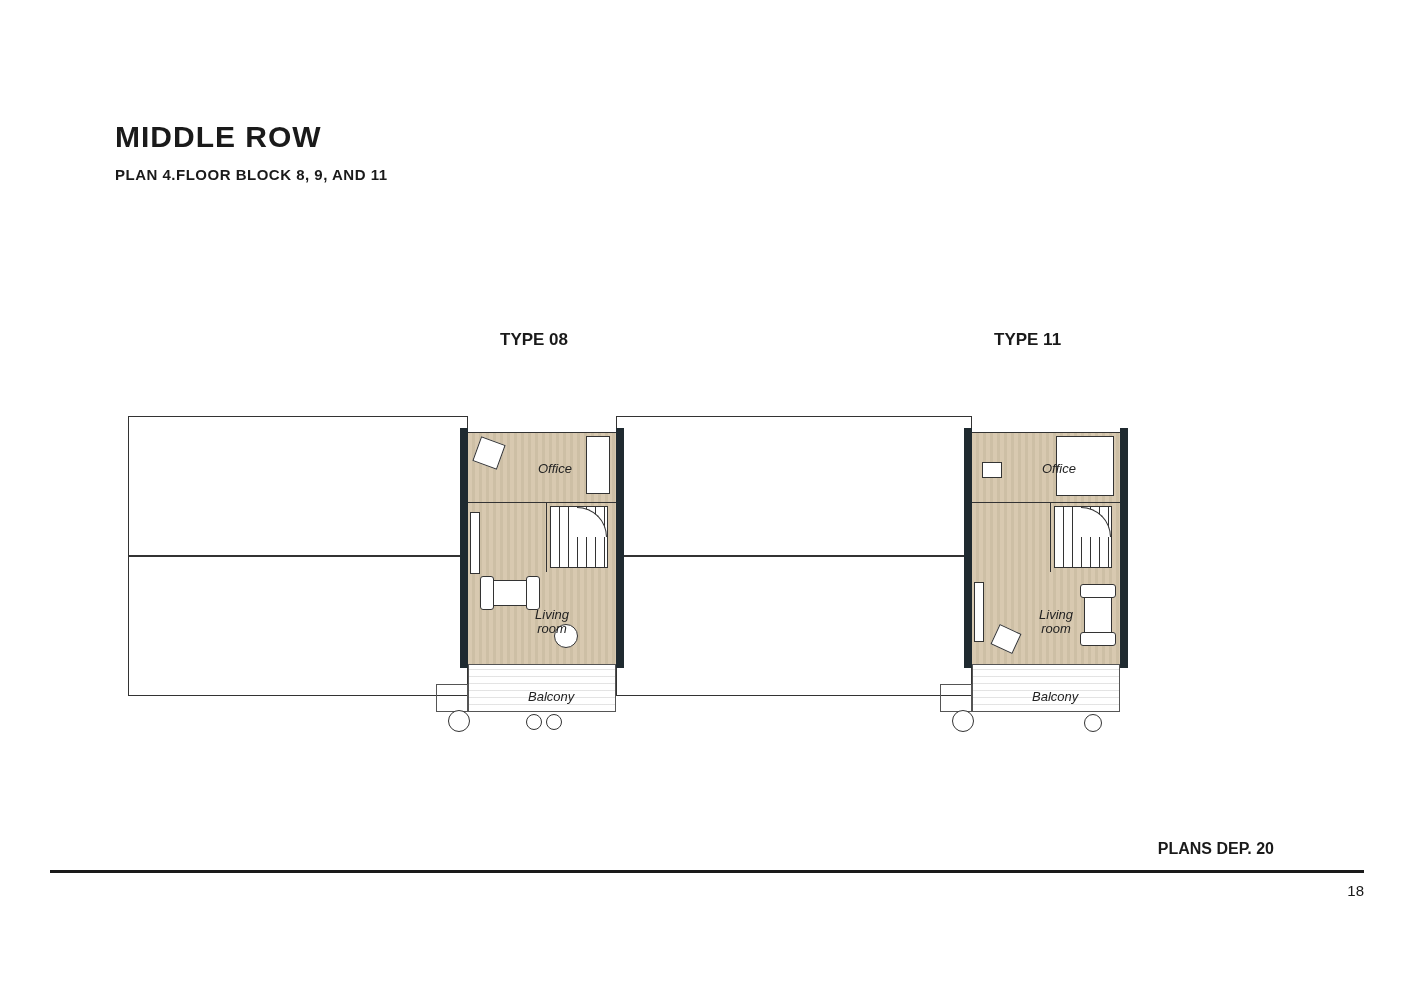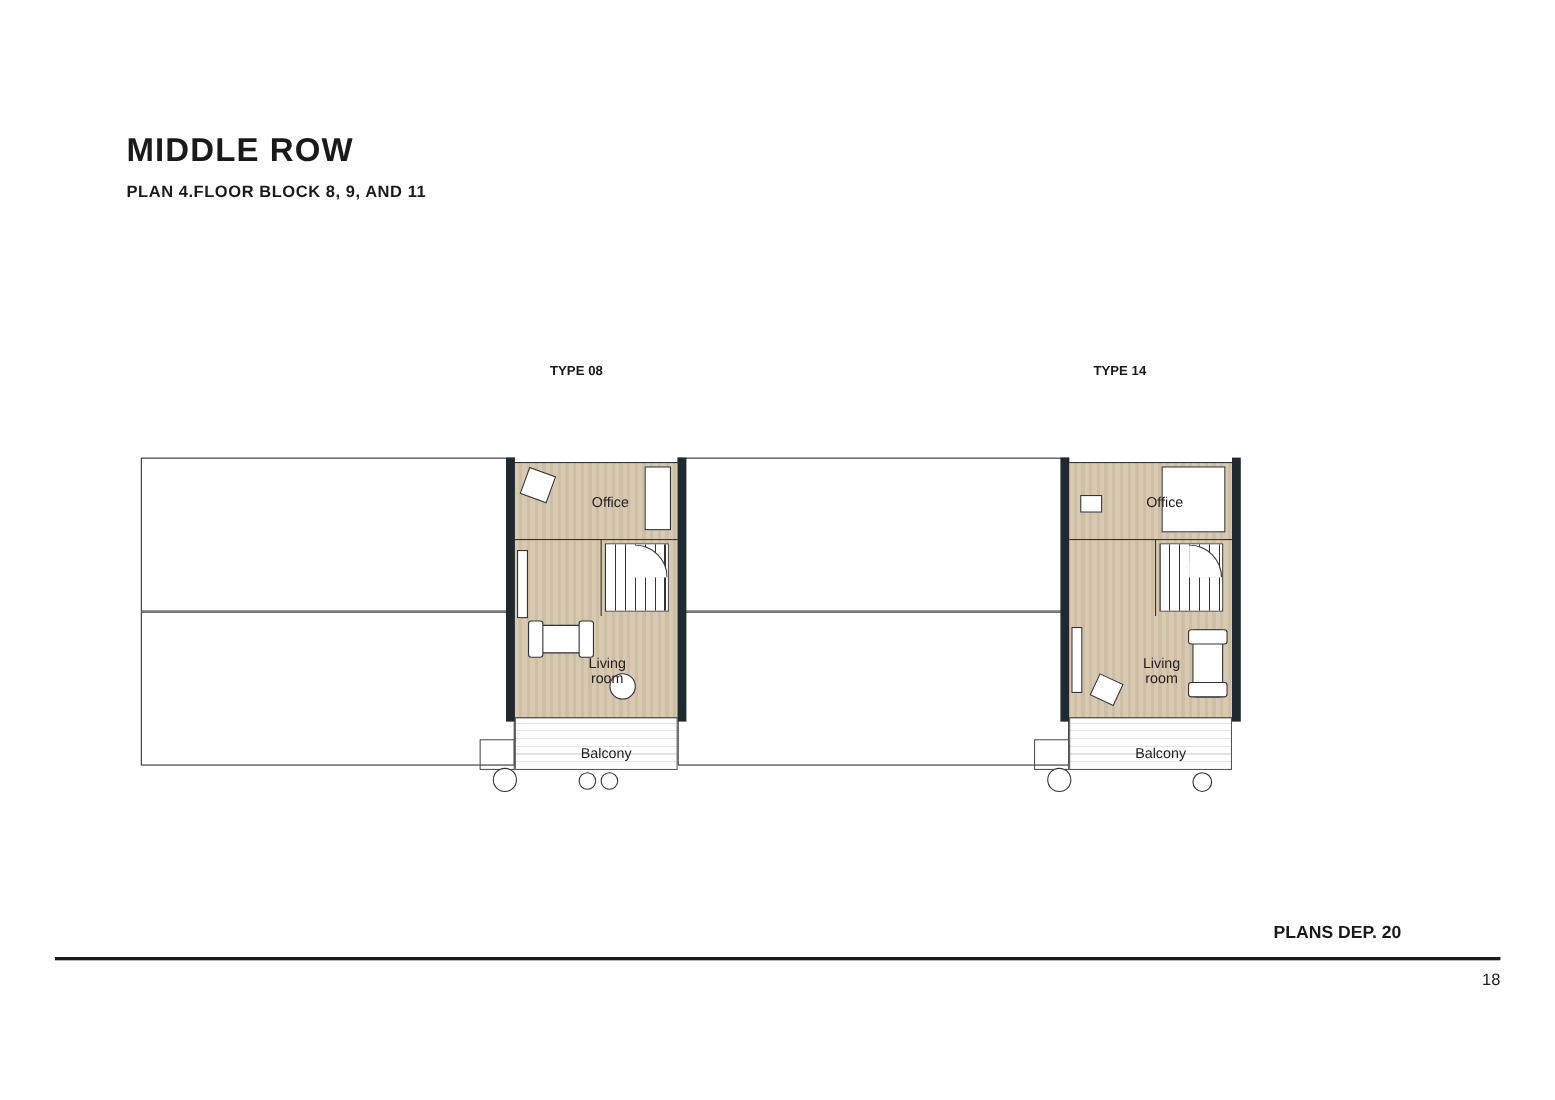--- a/index.html
+++ b/index.html
@@ -2,35 +2,35 @@
 <html><head>
 <meta charset="utf-8">
 <style>
   * { box-sizing: border-box; margin: 0; padding: 0; }
   html, body { width: 1414px; height: 1000px; background: #fff; font-family: Arial, Helvetica, sans-serif; color: #1a1a1a; }
   .page { position: relative; width: 1414px; height: 1000px; margin-top: 28px; }
 
   .title { position: absolute; left: 115px; top: 92px; font-size: 30px; font-weight: 600; letter-spacing: 1px; }
   .subtitle { position: absolute; left: 115px; top: 138px; font-size: 15px; font-weight: 700; letter-spacing: 0.5px; }
 
-  .type-label { position: absolute; top: 302px; font-size: 12px; font-weight: 700; }
+  .type-label { position: absolute; top: 302px; font-size: 17px; font-weight: 700; }
   .type-08 { left: 500px; }
   .type-11 { left: 994px; }
 
   .plan-wrap { position: absolute; left: 128px; top: 388px; width: 992px; height: 280px; }
 
   
   .grid-box { position: absolute; border: 1px solid #333; background: #fff; }
   .grid-left-a { left: 0;  top: 0;   width: 340px; height: 140px; }
   .grid-left-b { left: 0;  top: 140px; width: 340px; height: 140px; }
   .grid-mid-a  { left: 488px; top: 0;   width: 356px; height: 140px; }
   .grid-mid-b  { left: 488px; top: 140px; width: 356px; height: 140px; }
 
   
-  .unit { position: absolute; top: 4px; width: 135px; height: 232px; }
+  .unit { position: absolute; top: 16px; width: 135px; height: 232px; font-style: italic; }
   .unit-left  { left: 340px; }
   .unit-right { left: 844px; }
 
   .plank { position:absolute; background: repeating-linear-gradient(90deg,#d8c9b0 0,#d8c9b0 4px,#cdbfa5 4px,#cdbfa5 7px); }
 
   .wall-dark { position:absolute; background:#1f2a30; }
   .thin { position:absolute; background:#333; }
 
   .room-label { position:absolute; font-size:13px; color:#222; text-align:center; line-height:1.1; }
 
@@ -56,21 +56,21 @@
 
 </style>
 </head>
 <body>
 
 <div class="page">
   <div class="title">MIDDLE ROW</div>
   <div class="subtitle">PLAN 4.FLOOR BLOCK 8, 9, AND 11</div>
 
   <div class="type-label type-08">TYPE 08</div>
-  <div class="type-label type-11">TYPE 14</div>
+  <div class="type-label type-11">TYPE 11</div>
 
   <div class="plan-wrap">
 
     <div class="grid-box grid-left-a"></div>
     <div class="grid-box grid-left-b"></div>
     <div class="grid-box grid-mid-a"></div>
     <div class="grid-box grid-mid-b"></div>
 
     <div class="unit unit-left">
 

